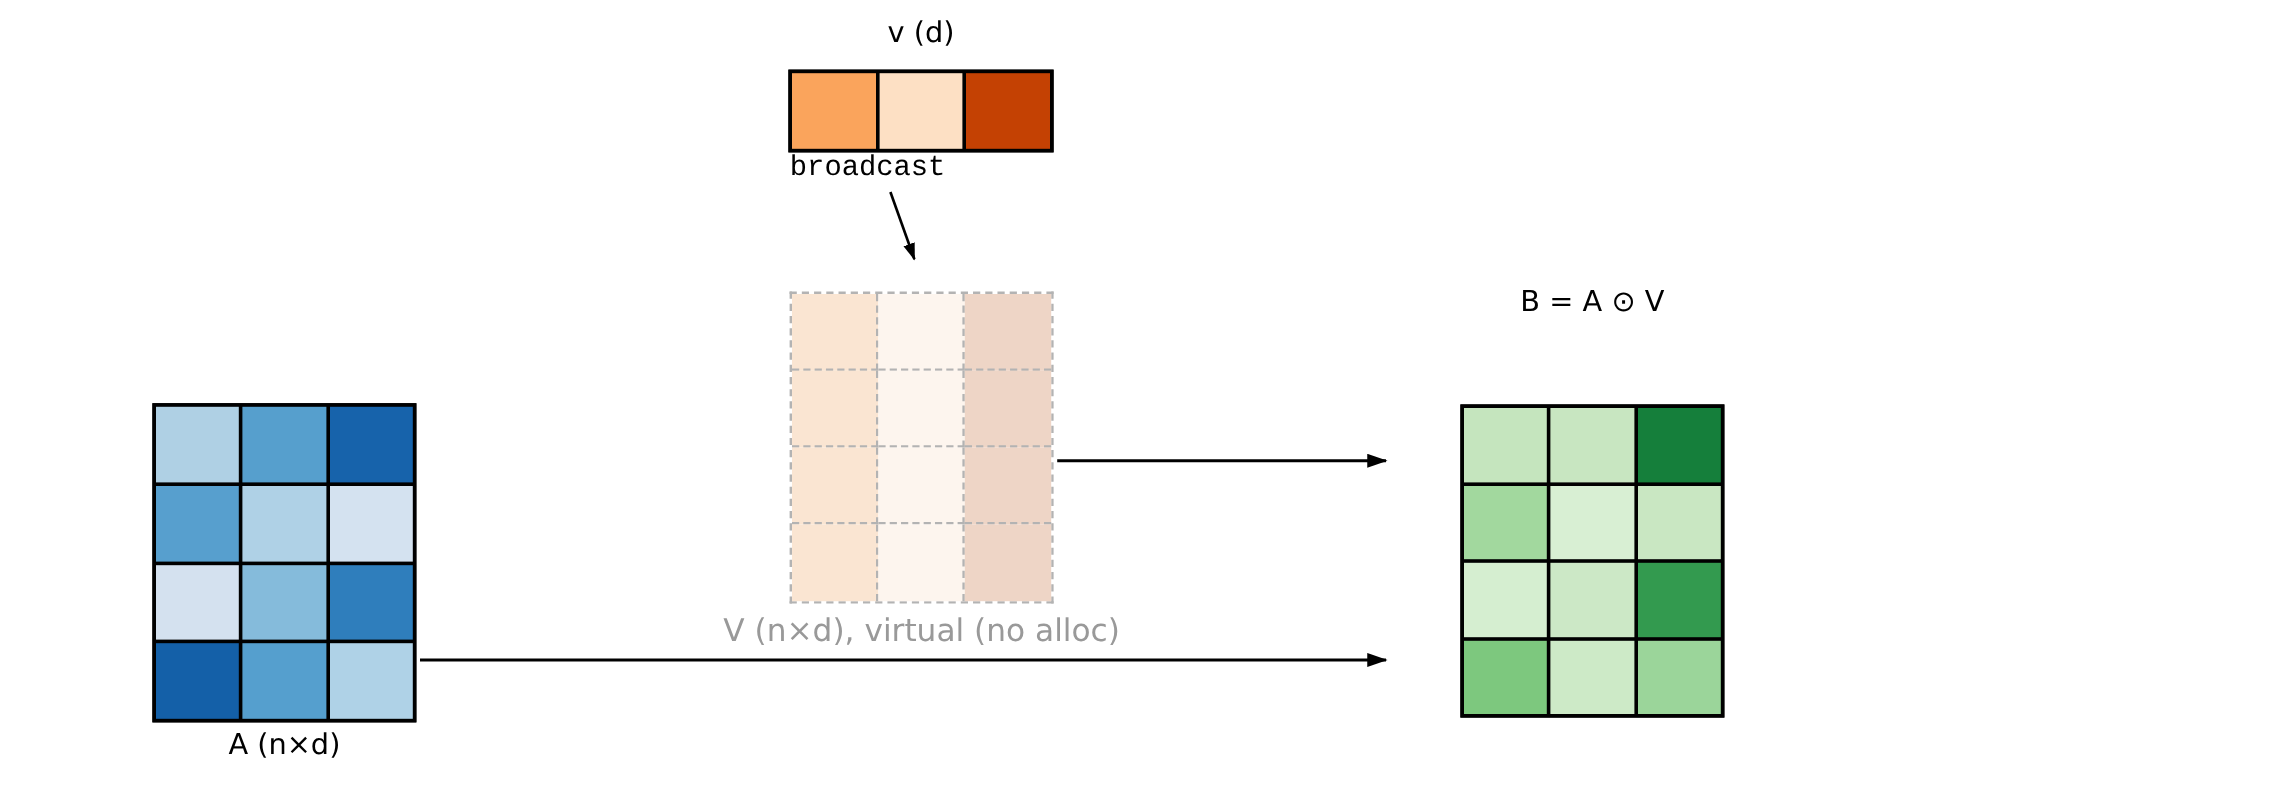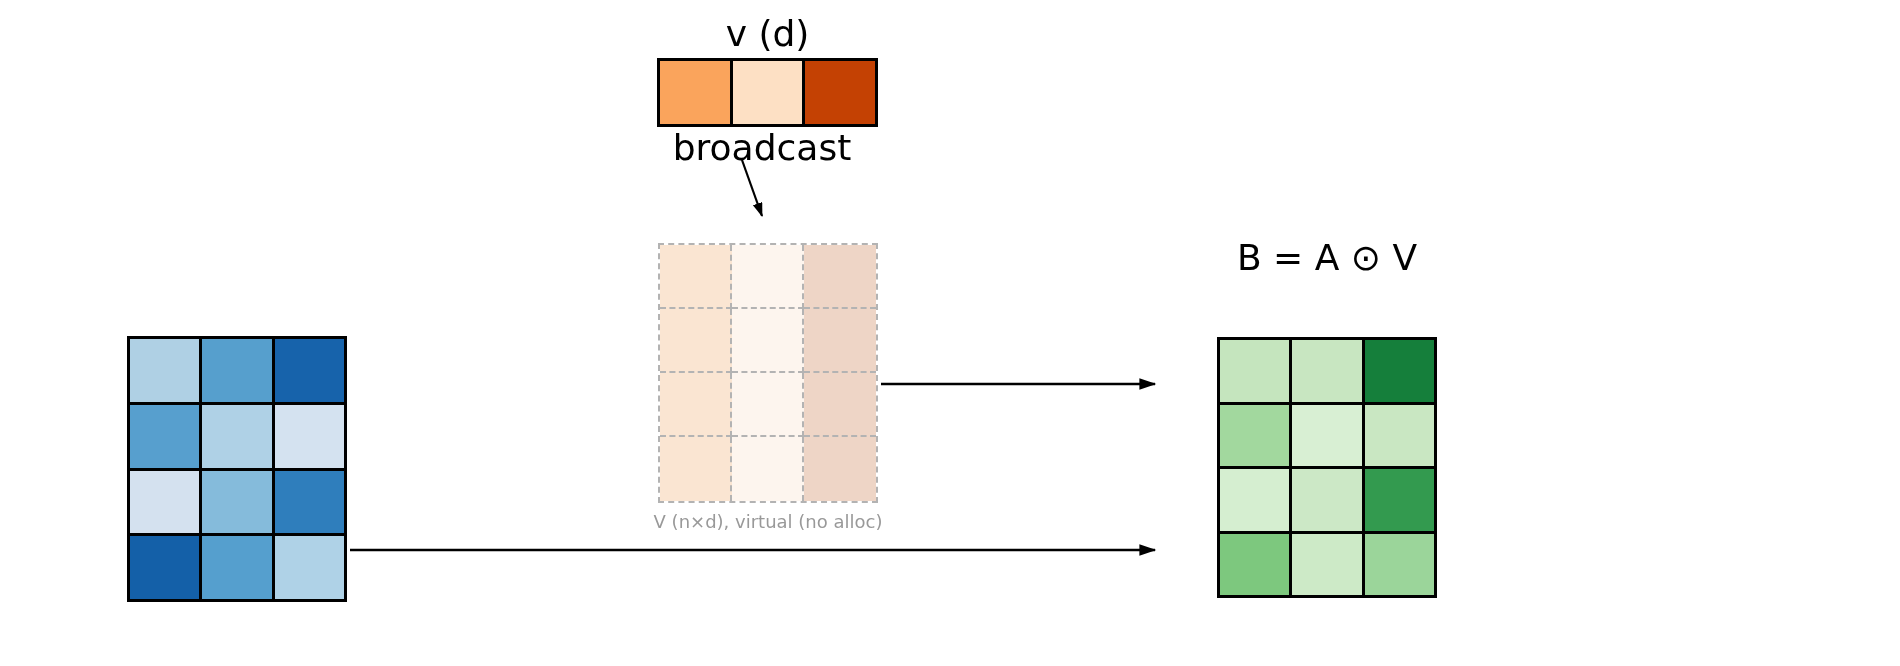--- a/index.html
+++ b/index.html
@@ -14,22 +14,22 @@
     height: 666px;
     background: #ffffff;
     overflow: hidden;
   }
   .lbl {
     position: absolute;
     text-align: center;
     color: #000;
     white-space: nowrap;
   }
-  .lbl-main { font-size: 36px; }
-  .lbl-muted { font-size: 18px; color: #999999; }
+  .lbl-main { font-size: 24px; }
+  .lbl-muted { font-size: 26px; color: #999999; }
 
   
   .solid-grid {
     position: absolute;
     display: grid;
     background: #000;
     border: 3px solid #000;
     gap: 3px;
     box-sizing: border-box;
   }
@@ -83,21 +83,21 @@
 <body>
 
 <div class="canvas">
 
   <div class="lbl lbl-main" style="left:657px; top:13px; width:221px;">v (d)</div>
   <div class="solid-grid vector-grid">
       <div class="cell" style="background: rgb(250, 164, 92);"></div>
       <div class="cell" style="background: rgb(253, 224, 196);"></div>
       <div class="cell" style="background: rgb(196, 65, 3);"></div>
     </div>
-  <div class="lbl lbl-main" style="left:662px; top:127px; width:200px;">broadcast</div>
+  <div class="lbl lbl-main" style="left:623px; top:127px; width:200px;font-family:Liberation Mono, monospace;">broadcast</div>
 
   <div class="dashed-grid">
       <div class="cell" style="background: rgb(250, 229, 210);"></div>
       <div class="cell" style="background: rgb(253, 245, 238);"></div>
       <div class="cell" style="background: rgb(238, 213, 198);"></div>
       <div class="cell" style="background: rgb(250, 229, 210);"></div>
       <div class="cell" style="background: rgb(253, 245, 238);"></div>
       <div class="cell" style="background: rgb(238, 213, 198);"></div>
       <div class="cell" style="background: rgb(250, 229, 210);"></div>
       <div class="cell" style="background: rgb(253, 245, 238);"></div>
@@ -115,20 +115,21 @@
       <div class="cell" style="background: rgb(87, 159, 206);"></div>
       <div class="cell" style="background: rgb(175, 209, 230);"></div>
       <div class="cell" style="background: rgb(212, 226, 240);"></div>
       <div class="cell" style="background: rgb(212, 225, 239);"></div>
       <div class="cell" style="background: rgb(133, 187, 219);"></div>
       <div class="cell" style="background: rgb(47, 126, 188);"></div>
       <div class="cell" style="background: rgb(20, 96, 168);"></div>
       <div class="cell" style="background: rgb(85, 159, 206);"></div>
       <div class="cell" style="background: rgb(175, 210, 231);"></div>
     </div>
+  <div class="lbl lbl-main" style="left:127px; top:606px; width:220px;">A (n×d)</div>
 
   <div class="lbl lbl-main" style="left:1217px; top:237px; width:220px;text-align:center;">B = A ⊙ V</div>
   <div class="solid-grid b-grid">
       <div class="cell" style="background: rgb(197, 229, 190);"></div>
       <div class="cell" style="background: rgb(200, 230, 193);"></div>
       <div class="cell" style="background: rgb(21, 127, 59);"></div>
       <div class="cell" style="background: rgb(162, 216, 158);"></div>
       <div class="cell" style="background: rgb(216, 239, 211);"></div>
       <div class="cell" style="background: rgb(201, 231, 194);"></div>
       <div class="cell" style="background: rgb(213, 238, 208);"></div>

